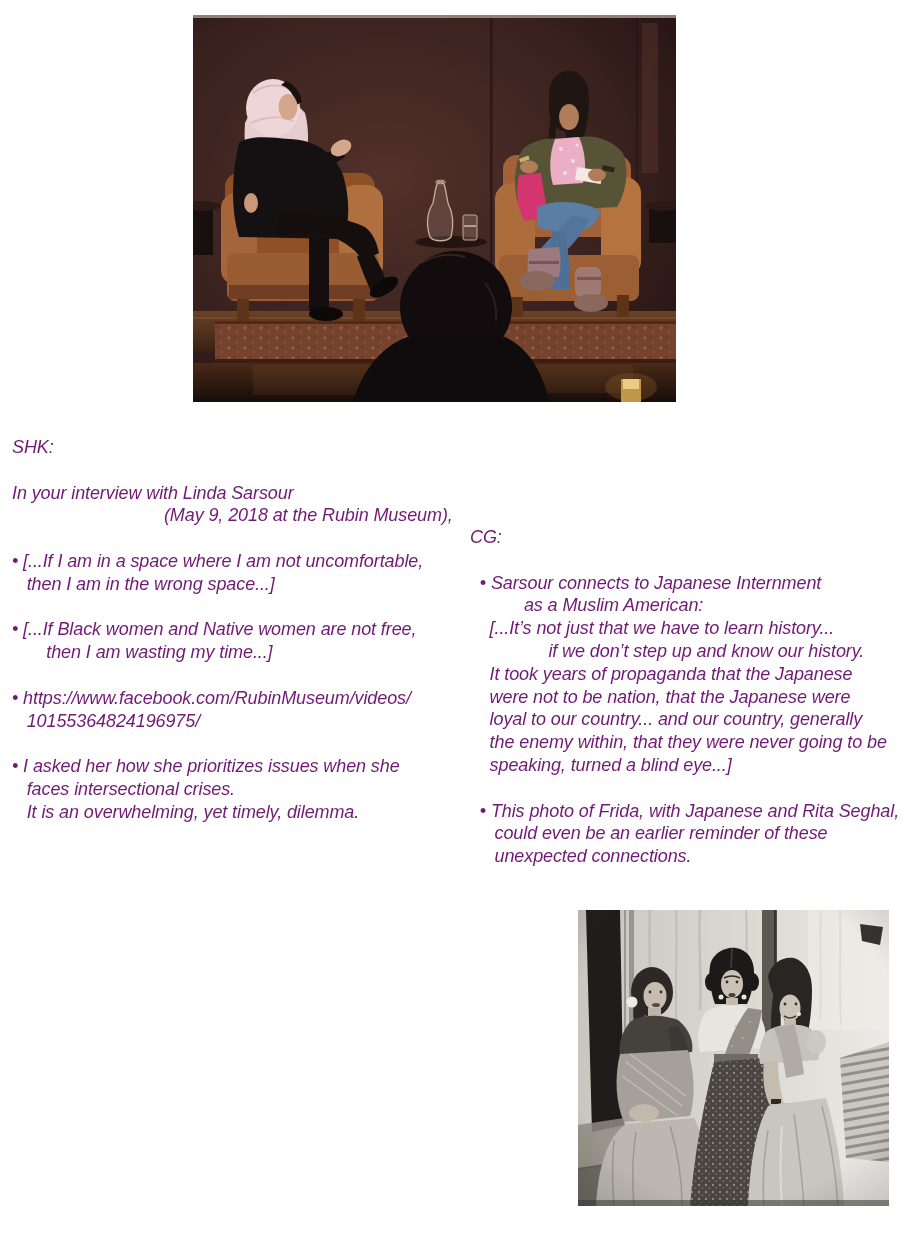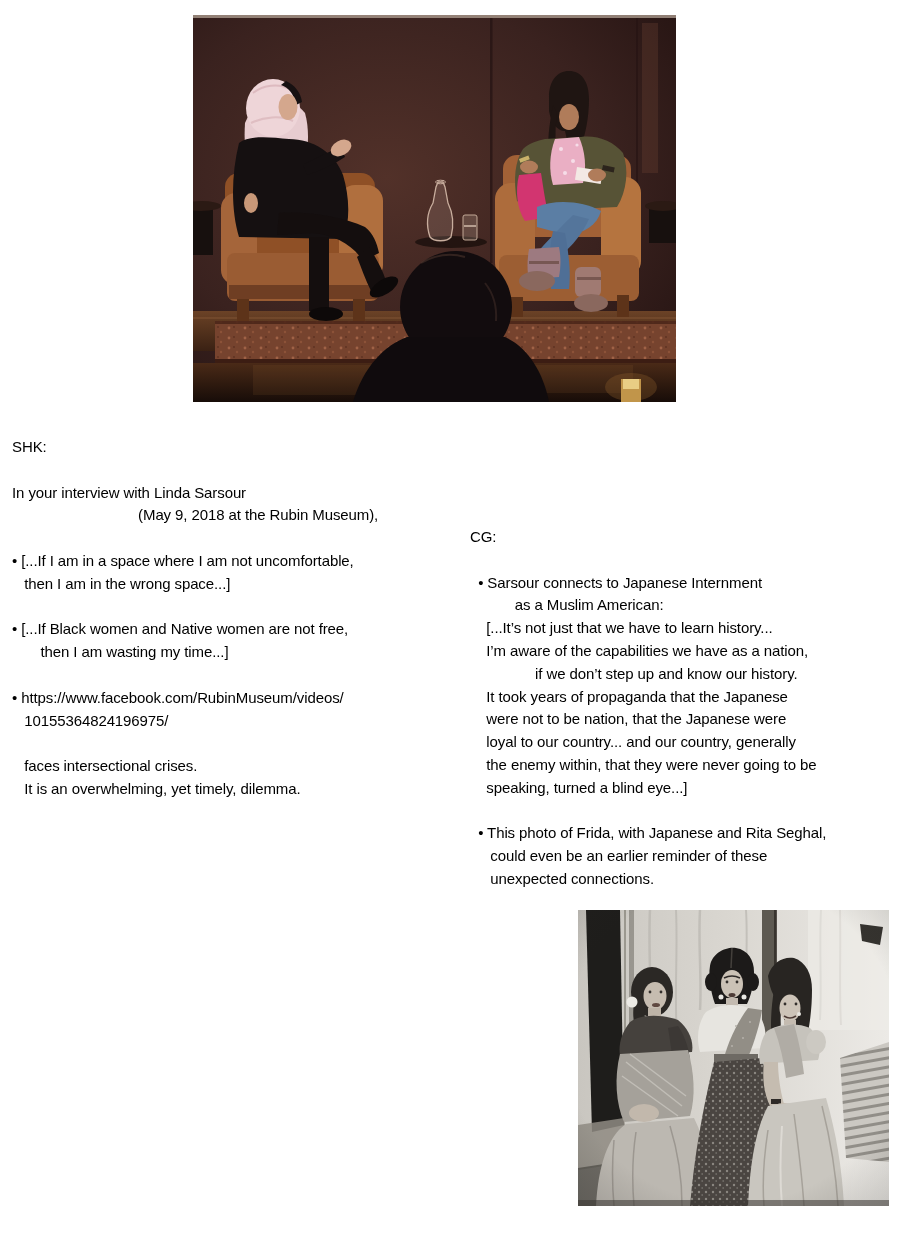--- a/index.html
+++ b/index.html
@@ -5,24 +5,25 @@
   html, body { margin: 0; padding: 0; }
   body {
     width: 918px; height: 1246px;
     background: #ffffff;
     position: relative;
     font-family: "Liberation Sans", sans-serif;
     overflow: hidden;
   }
   .text-col {
     position: absolute;
-    color: #000000;
-    font-size: 15px;
+    color: #701a75;
+    font-size: 18px;
     line-height: 22.8px;
     letter-spacing: -0.1px;
+    font-style: italic;
   }
   #col-left  { left: 12px;  top: 436px; width: 452px; }
   #col-right { left: 470px; top: 526px; width: 446px; }
   .line { white-space: pre; min-height: 22.8px; }
   .photo { position: absolute; overflow: hidden; }
   #stage-photo { left: 193px; top: 15px;  width: 483px; height: 387px; }
   #frida-photo { left: 578px; top: 910px; width: 311px; height: 296px; }
   .photo svg { display: block; }
 </style>
 </head>
@@ -166,31 +167,31 @@
   <div class="line"></div>
   <div class="line">• [...If I am in a space where I am not uncomfortable,</div>
   <div class="line">   then I am in the wrong space...]</div>
   <div class="line"></div>
   <div class="line">• [...If Black women and Native women are not free,</div>
   <div class="line">       then I am wasting my time...]</div>
   <div class="line"></div>
   <div class="line">• https://www.facebook.com/RubinMuseum/videos/</div>
   <div class="line">   10155364824196975/</div>
   <div class="line"></div>
+  <div class="line">• I asked her how she prioritizes issues when she</div>
   <div class="line">   faces intersectional crises.</div>
   <div class="line">   It is an overwhelming, yet timely, dilemma.</div>
 </div>
 
 <div class="text-col" id="col-right">
   <div class="line">CG:</div>
   <div class="line"></div>
   <div class="line">  • Sarsour connects to Japanese Internment</div>
   <div class="line">           as a Muslim American:</div>
   <div class="line">    [...It’s not just that we have to learn history...</div>
-  <div class="line">    I’m aware of the capabilities we have as a nation,</div>
   <div class="line">                if we don’t step up and know our history.</div>
   <div class="line">    It took years of propaganda that the Japanese</div>
   <div class="line">    were not to be nation, that the Japanese were</div>
   <div class="line">    loyal to our country... and our country, generally</div>
   <div class="line">    the enemy within, that they were never going to be</div>
   <div class="line">    speaking, turned a blind eye...]</div>
   <div class="line"></div>
   <div class="line">  • This photo of Frida, with Japanese and Rita Seghal,</div>
   <div class="line">     could even be an earlier reminder of these</div>
   <div class="line">     unexpected connections.</div>

